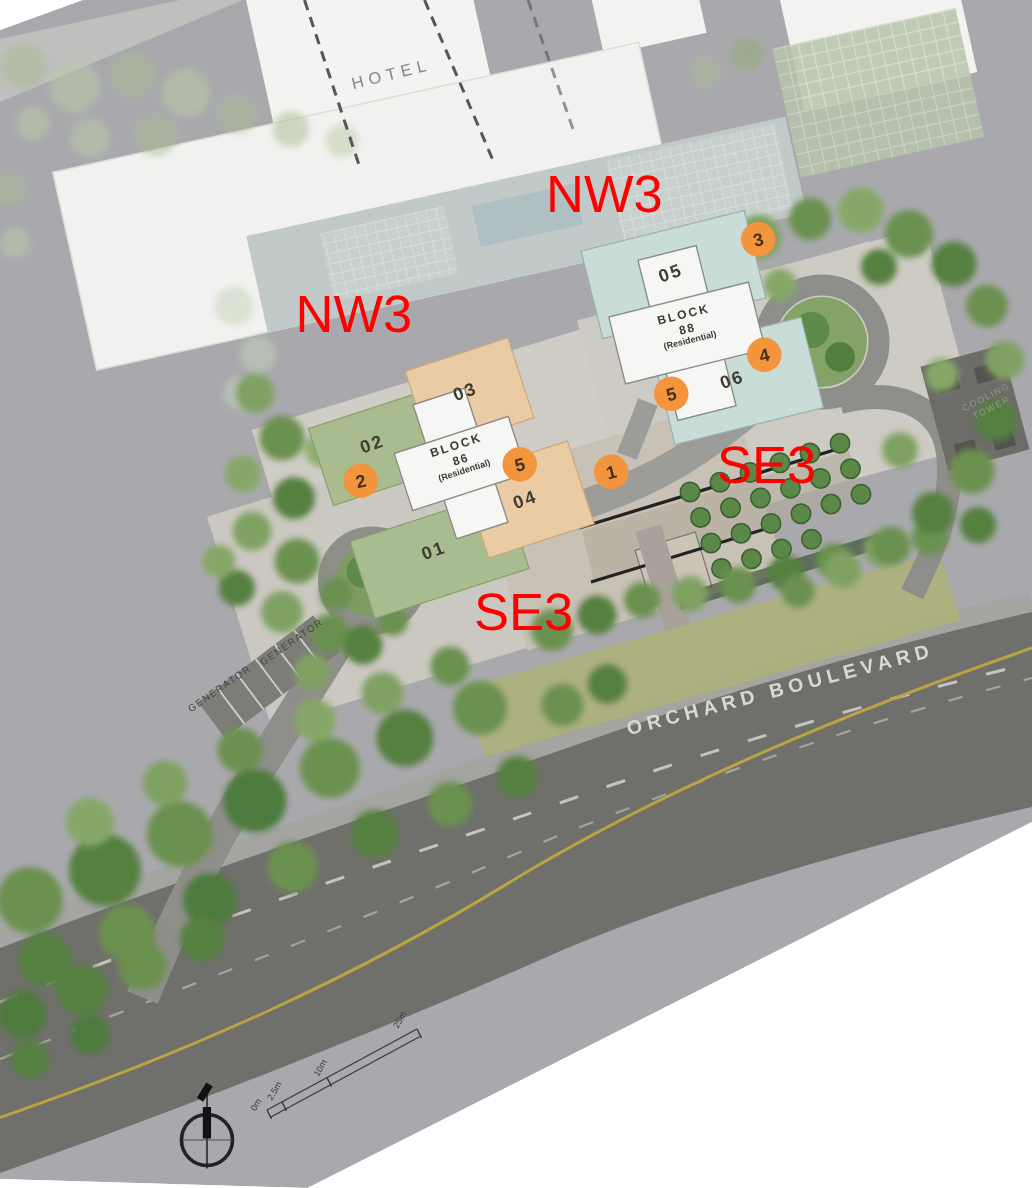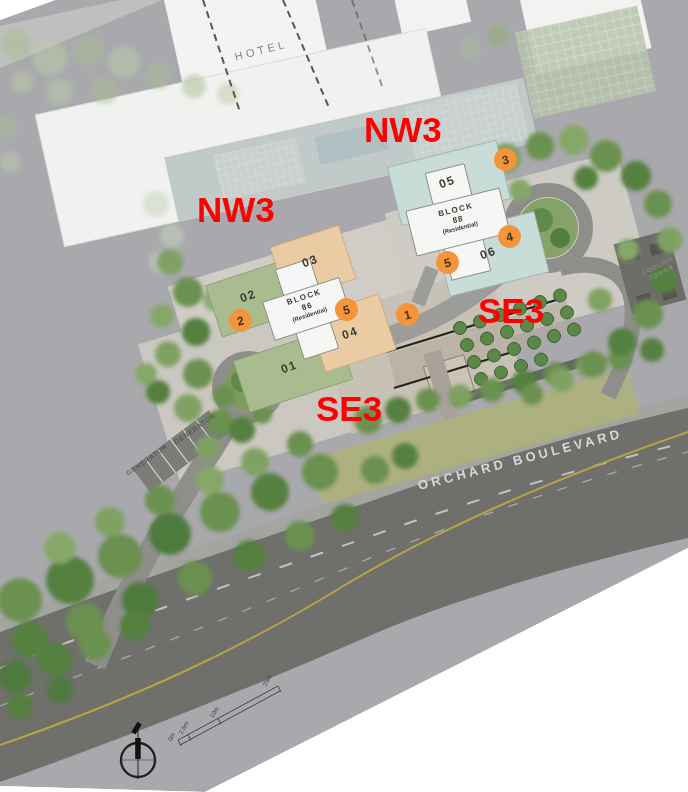--- a/index.html
+++ b/index.html
@@ -1,20 +1,20 @@
 <!DOCTYPE html>
 <html><head>
 <meta charset="utf-8">
 <style>
   html,body{margin:0;padding:0;background:#FFFFFF;}
   #stage{position:relative;width:688px;height:792px;overflow:hidden;background:#FFFFFF;
          font-family:"Liberation Sans",sans-serif;}
   #terrain{position:absolute;left:0;top:0;}
   .t{position:absolute;white-space:nowrap;}
-  .facing{font-size:35px;font-weight:bold;color:#FF0000;line-height:1;letter-spacing:0;text-align:center;}
+  .facing{font-size:35px;font-weight:normal;color:#FF0000;line-height:1;letter-spacing:0;text-align:center;}
   .marker{position:absolute;width:23px;height:23px;border-radius:50%;background:#F2953C;
           display:flex;align-items:center;justify-content:center;
           font-size:12px;font-weight:bold;color:#46321A;transform:rotate(-14deg);}
   .unit{font-size:12px;font-weight:bold;color:#3F3B33;letter-spacing:1.5px;transform:rotate(-20deg);}
   .blockname{position:absolute;width:60px;text-align:center;color:#3A3A36;line-height:1.25;}
   .blockname .l1{font-size:8px;font-weight:bold;letter-spacing:1.5px;display:block;}
   .blockname .l2{font-size:8px;font-weight:bold;letter-spacing:1px;display:block;}
   .blockname .l3{font-size:6px;font-weight:bold;display:block;}
   .hotel-label{font-size:11px;letter-spacing:3.5px;color:#85858B;transform:rotate(-14deg);}
   .road-label{font-size:13px;font-weight:bold;letter-spacing:3.5px;color:#D9D9D3;

